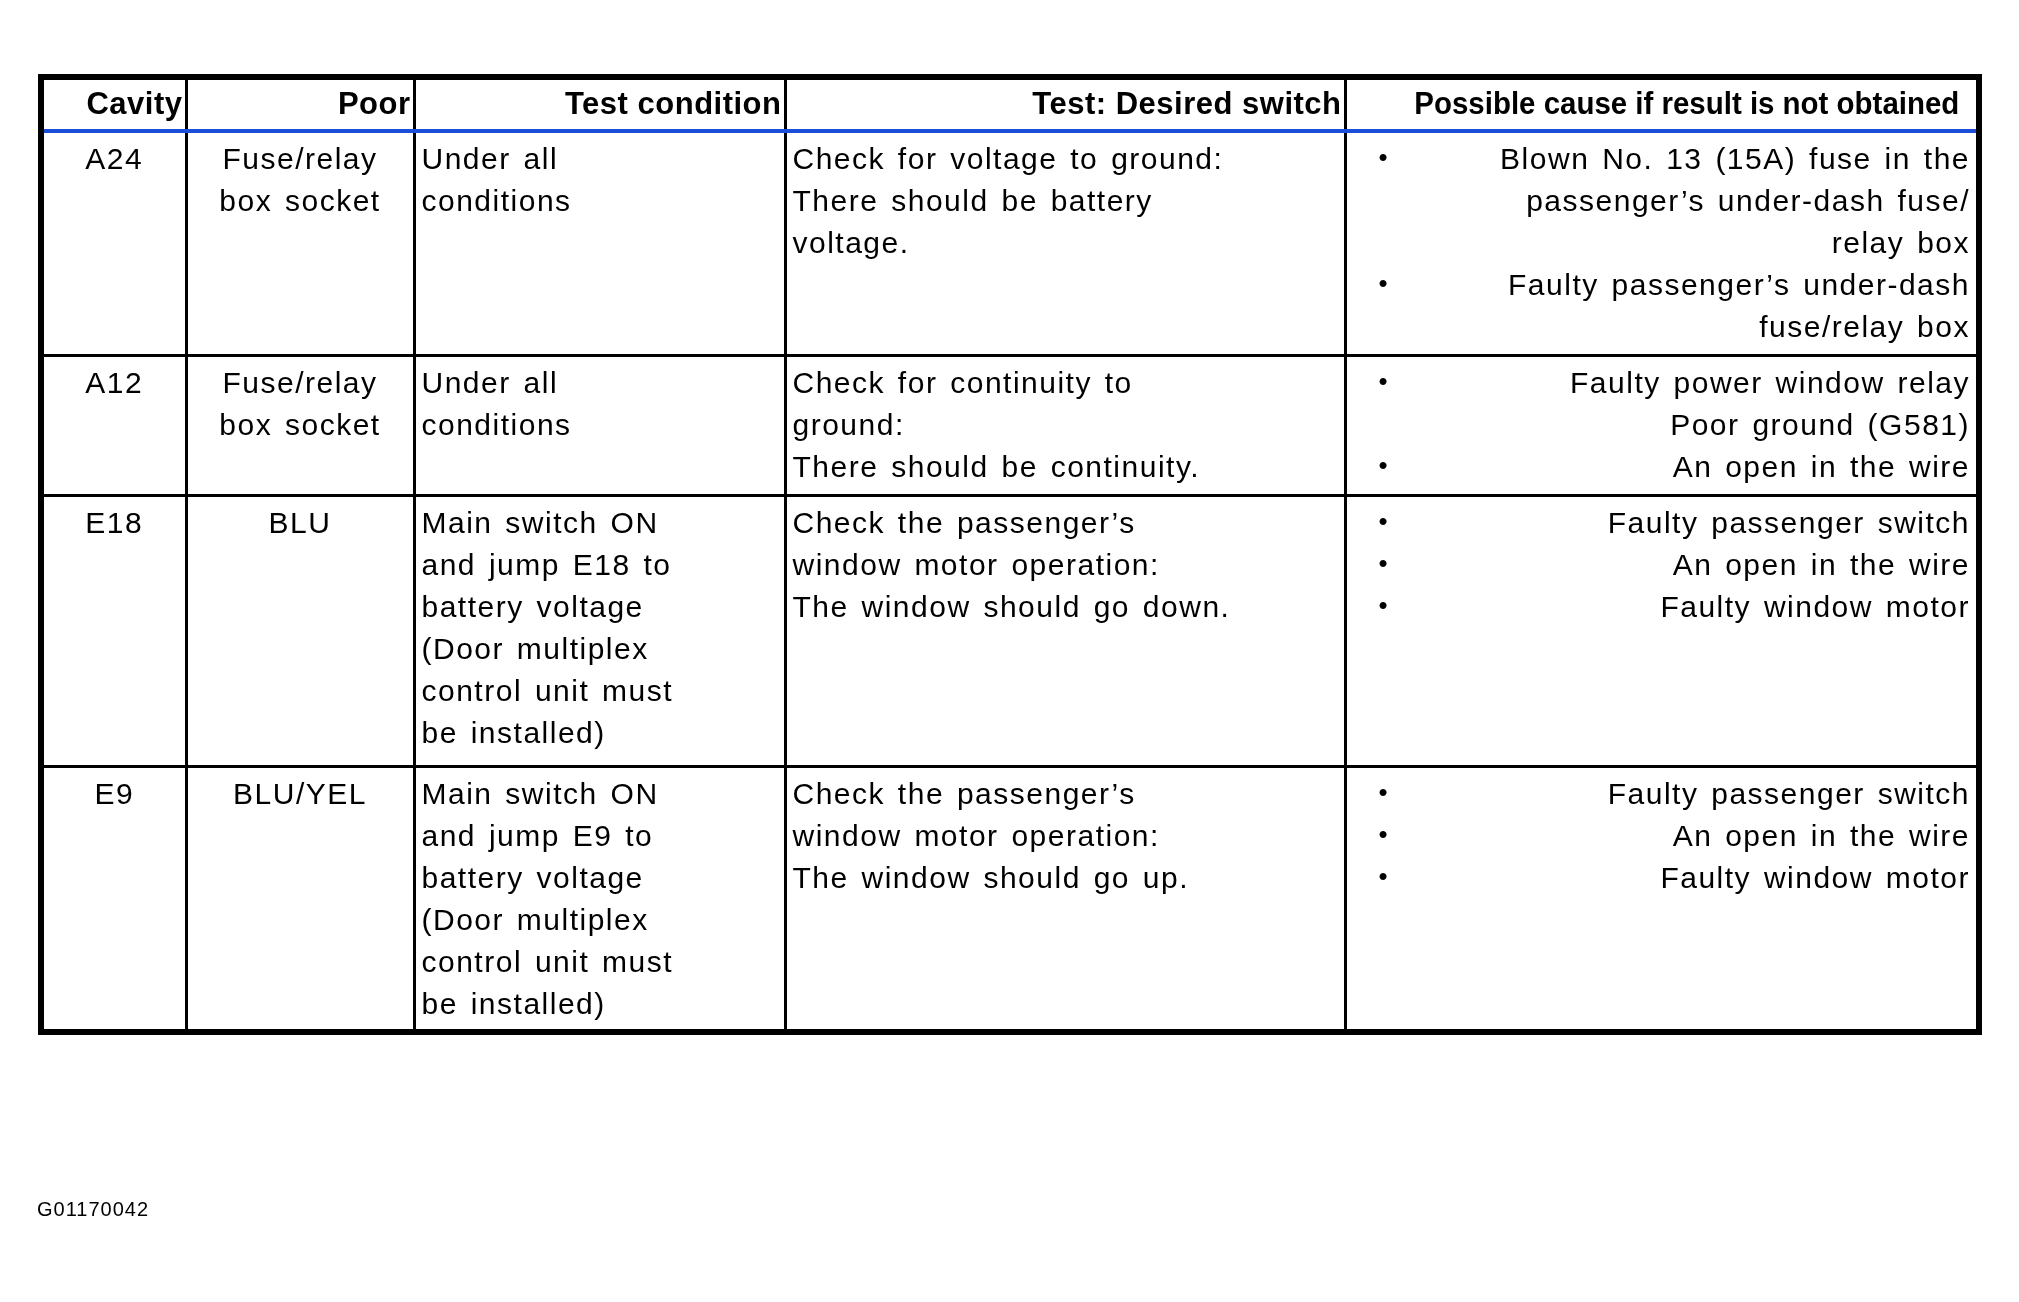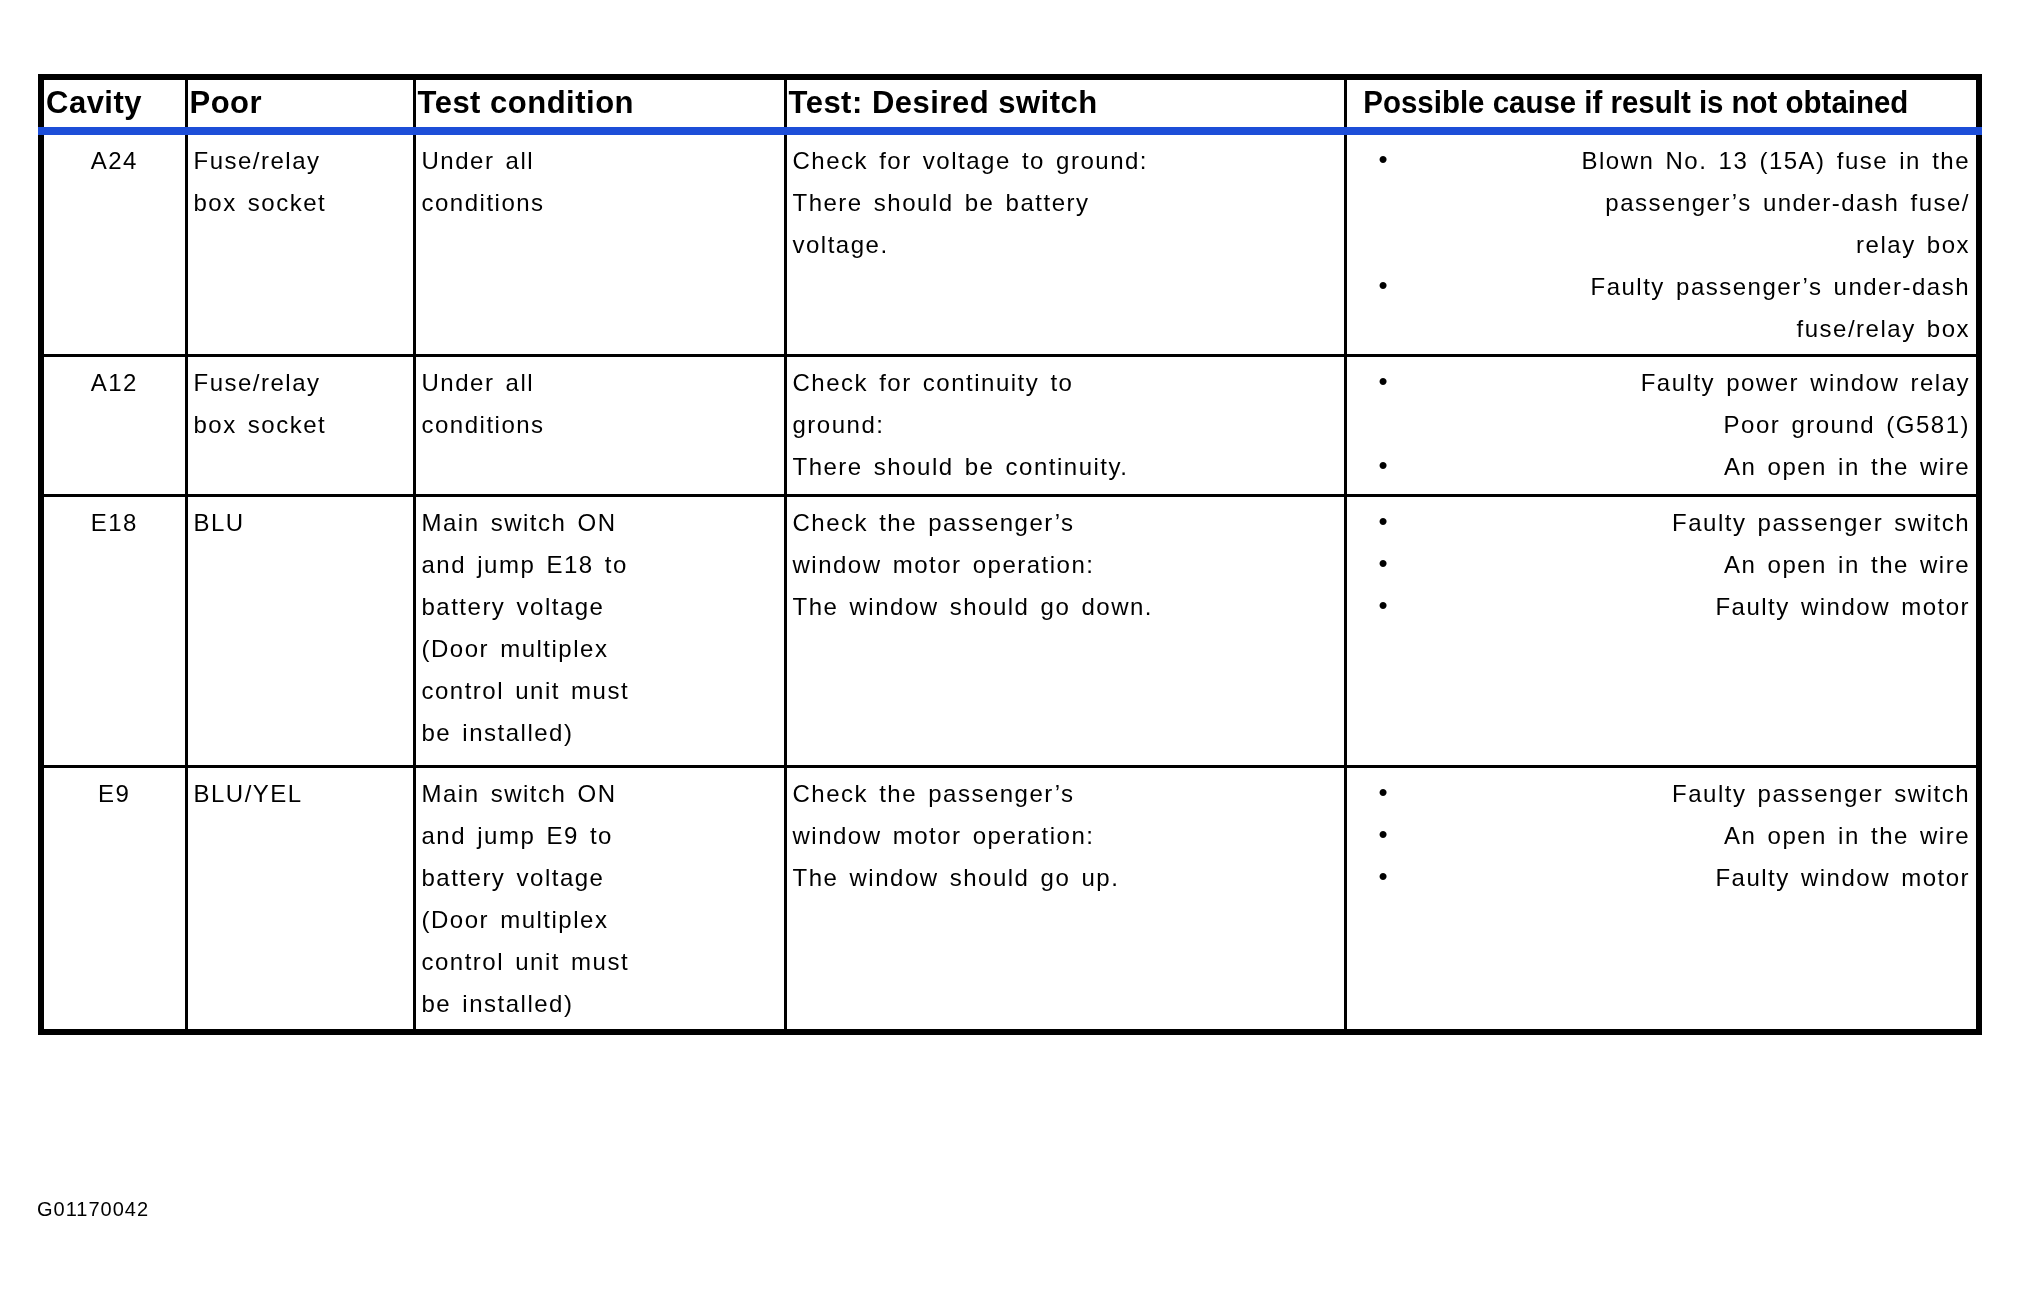--- a/index.html
+++ b/index.html
@@ -27,42 +27,42 @@
   table.spec th,
   table.spec td {
     border: 3px solid #000;
     vertical-align: top;
     overflow: hidden;
   }
   table.spec th {
     font-weight: bold;
     font-size: 31px;
     letter-spacing: 0.5px;
-    text-align: left;
+    text-align: right;
     vertical-align: middle;
     padding: 2px 2px 4px 2px;
-    border-bottom: 8px solid #1d4ed8;
+    border-bottom: 4px solid #1d4ed8;
     white-space: nowrap;
   }
   .condensed {
     display: inline-block;
     transform: scaleX(0.95);
     transform-origin: center center;
     letter-spacing: 0;
   }
   table.spec td {
-    font-size: 24px;
+    font-size: 30px;
     line-height: 42px;
     letter-spacing: 1.5px;
     word-spacing: 3px;
     padding: 5px 6px 4px 6px;
   }
   td.pre { white-space: pre-line; }
   td.c-cavity { text-align: center; }
-  td.c-wire   { }
+  td.c-wire   { text-align: center; }
   td.c-cond   { padding-left: 16px; padding-right: 6px; margin-left: 48px; }
   td.c-result { padding-left: 13px; padding-right: 6px; }
   td.c-causes { padding: 5px 8px 4px 0; }
   td.c-causes ul {
     list-style: none;
     margin: 0;
     padding: 0 0 0 24px;
   }
   td.c-causes li {
     position: relative;

